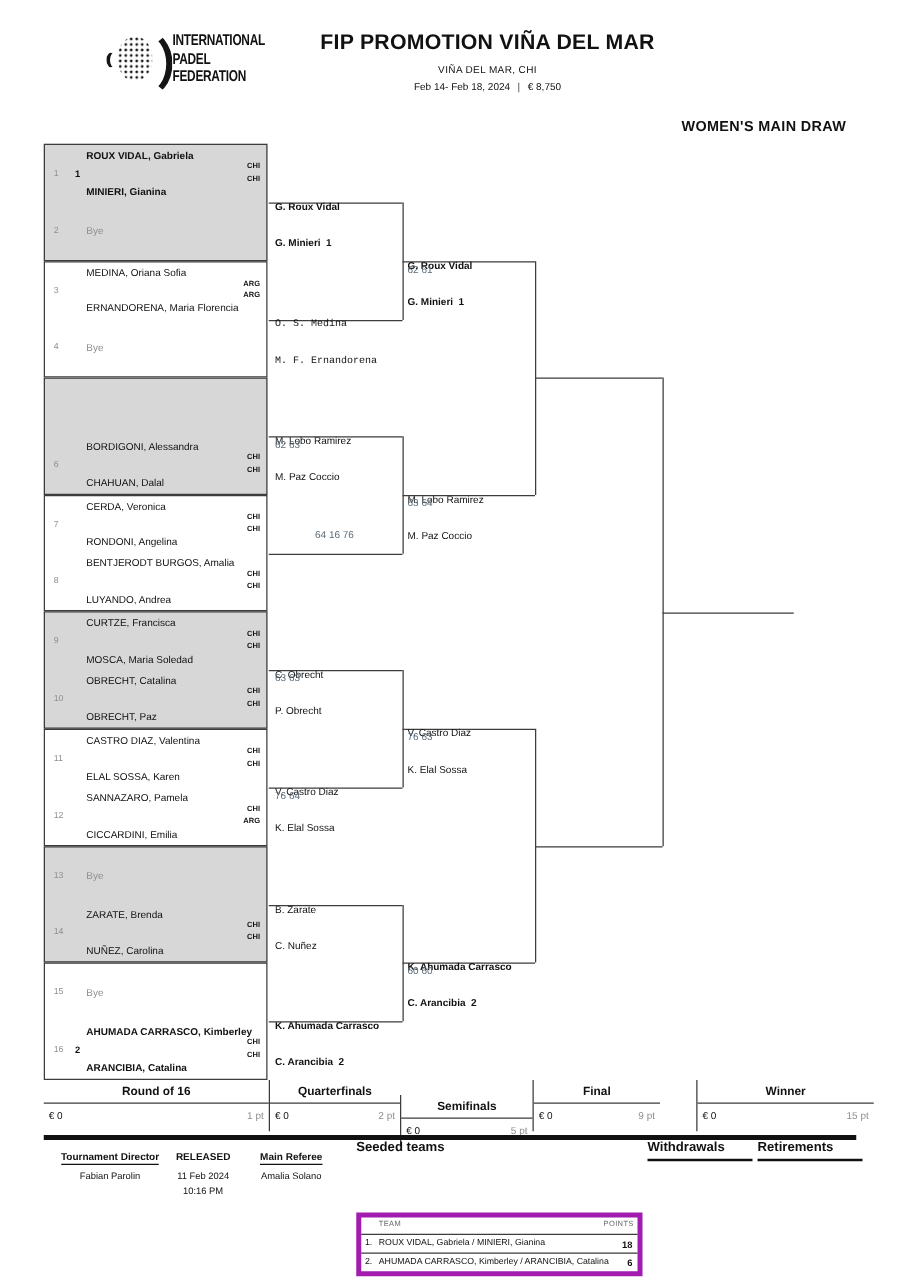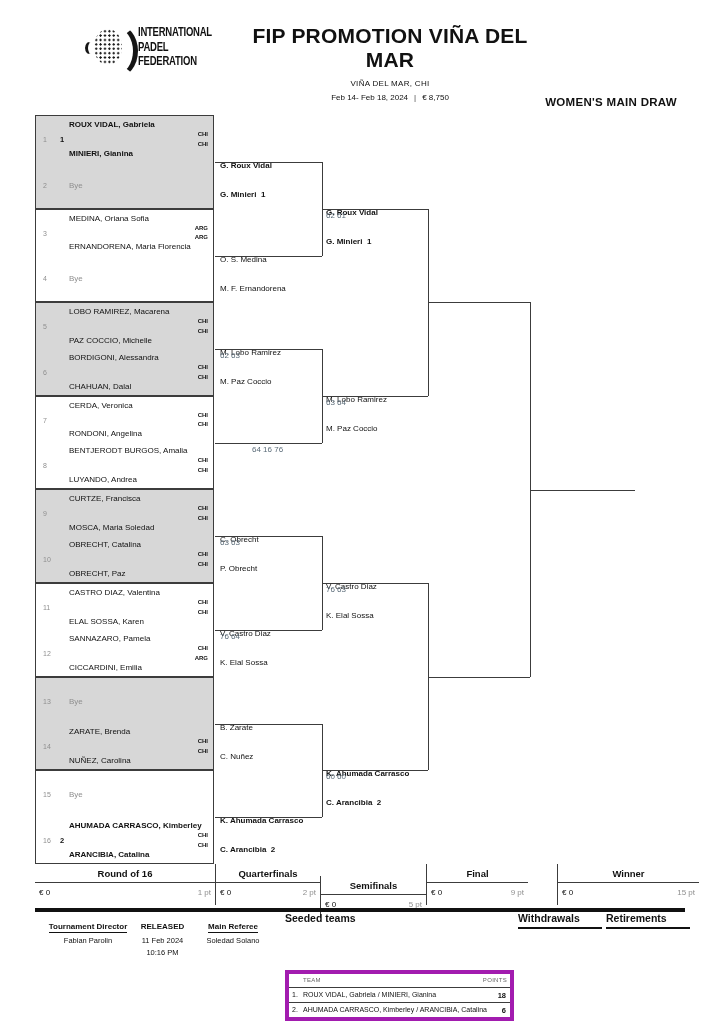--- a/index.html
+++ b/index.html
@@ -6,21 +6,21 @@
   .page{position:relative;width:724px;height:1024px;background:#fff;font-family:"Liberation Sans",sans-serif;color:#111;overflow:hidden;margin:0 auto;}
   
   .logo{position:absolute;left:86px;top:22px;width:130px;height:52px;}
   .ball{position:absolute;left:0;top:2px;width:50px;height:46px;}
   .ball-dots{position:absolute;left:8px;top:5px;width:28px;height:36px;border-radius:50%;
     background-image:radial-gradient(circle,#151515 0.9px,transparent 1.3px);background-size:4.4px 4.4px;}
   .ball-arc{position:absolute;left:9px;top:0;width:34px;height:46px;border:4px solid transparent;border-right:5px solid #151515;border-radius:50%;}
   .ball-tick{position:absolute;left:-1px;top:17px;width:9px;height:12px;border:1px solid transparent;border-left:3px solid #151515;border-radius:50%;}
   .logo-text{position:absolute;left:52px;top:3px;font-size:12.5px;line-height:14.5px;font-weight:bold;letter-spacing:-0.3px;transform:scaleX(.76);transform-origin:0 0;white-space:nowrap;}
   .event{position:absolute;left:230px;top:24px;width:320px;text-align:center;}
-  .event-title{font-size:21px;font-weight:bold;letter-spacing:.2px;}
+  .event-title{font-size:17px;font-weight:bold;letter-spacing:.2px;}
   .event-loc{font-size:8px;margin-top:7px;letter-spacing:.3px;}
   .event-dates{font-size:8px;margin-top:5px;}
   .event-dates .sep{margin:0 6px;color:#444;}
   .draw-title{position:absolute;left:480px;top:96px;width:197px;text-align:right;font-size:11.5px;font-weight:bold;letter-spacing:.3px;}
   
   .pair{position:absolute;left:35px;width:179px;border:1px solid #3c3c3c;box-sizing:border-box;}
   .pair.gray{background:#d7d7d7;}
   .slotA{position:absolute;left:0;right:0;top:0;height:50%;}
   .slotB{position:absolute;left:0;right:0;bottom:0;height:50%;}
   .rownum{position:absolute;left:7px;top:50%;transform:translateY(-50%);font-size:7px;color:#8f8f8f;}
@@ -117,31 +117,20 @@
         <div>ARG</div>
       </div>
     </div>
     <div class="slotB">
       <span class="rownum">4</span>
       <div class="bye">Bye</div>
     </div>
   </div>
 
   <div class="pair gray" style="top:302px;height:94px;">
-    <div class="slotA">
-      <span class="rownum">5</span>
-      <div class="names">
-        <div>LOBO RAMIREZ, Macarena</div>
-        <div>PAZ COCCIO, Michelle</div>
-      </div>
-      <div class="ccs">
-        <div>CHI</div>
-        <div>CHI</div>
-      </div>
-    </div>
     <div class="slotB">
       <span class="rownum">6</span>
       <div class="names">
         <div>BORDIGONI, Alessandra</div>
         <div>CHAHUAN, Dalal</div>
       </div>
       <div class="ccs">
         <div>CHI</div>
         <div>CHI</div>
       </div>
@@ -270,30 +259,30 @@
   <div class="hline" style="left:215px;top:817px;width:107px;"></div>
   <div class="vline" style="left:322px;top:162px;height:94px;"></div>
   <div class="vline" style="left:322px;top:349px;height:94px;"></div>
   <div class="vline" style="left:322px;top:536px;height:94px;"></div>
   <div class="vline" style="left:322px;top:724px;height:93px;"></div>
 
   <div class="entry b" style="left:220px;top:142px;">
     <div>G. Roux Vidal</div>
     <div>G. Minieri  1</div>
   </div>
-  <div class="entry" style="left:220px;top:236px;">
+  <div class="entry" style="left:220px;top:236px;font-family:Liberation Mono, monospace;">
     <div>O. S. Medina</div>
     <div>M. F. Ernandorena</div>
   </div>
   <div class="entry" style="left:220px;top:329px;">
     <div>M. Lobo Ramirez</div>
     <div>M. Paz Coccio</div>
   </div>
   <div class="score" style="left:220px;top:351px;">62 63</div>
-  <div class="score" style="left:220px;top:445px;padding-left:32px;">64 16 76</div>
+  <div class="score" style="left:220px;top:423px;padding-left:32px;">64 16 76</div>
   <div class="entry" style="left:220px;top:516px;">
     <div>C. Obrecht</div>
     <div>P. Obrecht</div>
   </div>
   <div class="score" style="left:220px;top:538px;">63 63</div>
   <div class="entry" style="left:220px;top:610px;">
     <div>V. Castro Diaz</div>
     <div>K. Elal Sossa</div>
   </div>
   <div class="score" style="left:220px;top:632px;">76 64</div>
@@ -383,21 +372,21 @@
     <span class="flabel">Tournament Director</span>
     <div class="fval">Fabian Parolin</div>
   </div>
   <div class="fblock" style="left:125px;top:915px;width:75px;">
     <span class="flabel nound">RELEASED</span>
     <div class="fval">11 Feb 2024</div>
     <div class="fval">10:16 PM</div>
   </div>
   <div class="fblock" style="left:192px;top:915px;width:82px;">
     <span class="flabel">Main Referee</span>
-    <div class="fval">Soledad Solano</div>
+    <div class="fval">Amalia Solano</div>
   </div>
 
   <div class="seeded-title">Seeded teams</div>
   <div class="stable">
     <div class="sth">
       <span class="h1">TEAM</span>
       <span class="h2">POINTS</span>
     </div>
     <div class="strow">
       <span class="rk">1.</span>

